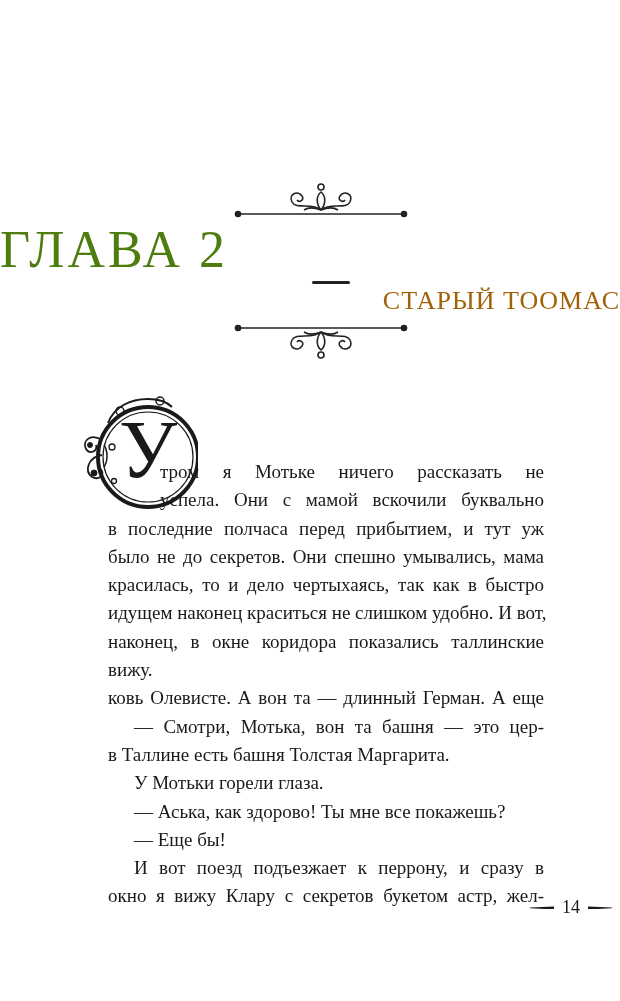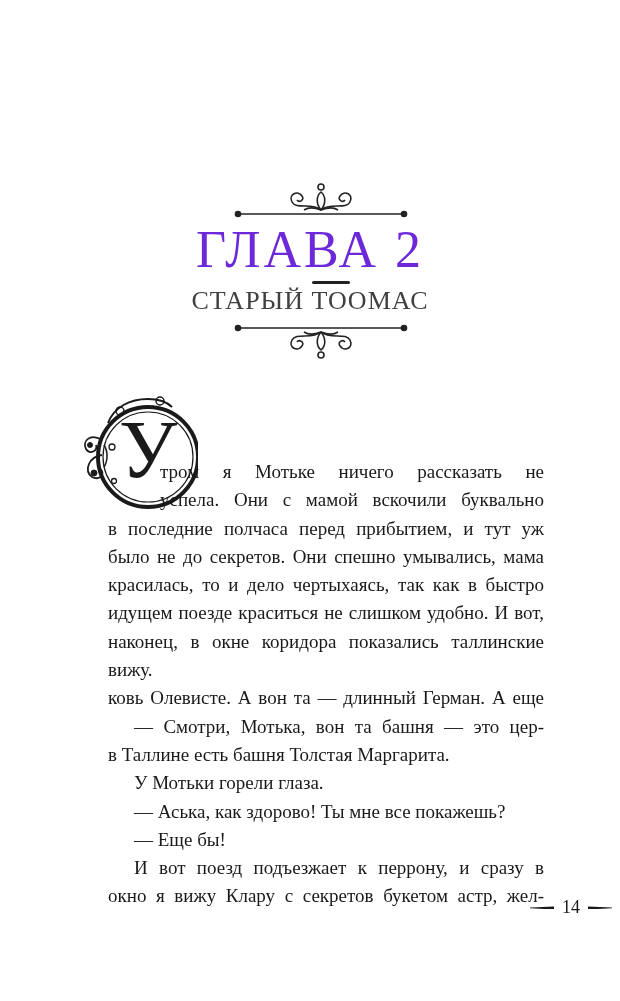--- a/index.html
+++ b/index.html
@@ -3,23 +3,23 @@
 <meta charset="utf-8">
 <style>
   html, body { margin: 0; padding: 0; background: #ffffff; }
   body { width: 620px; height: 1001px; position: relative; overflow: hidden; color: #1a1a1a; font-family: "DejaVu Serif", "Liberation Serif", serif; }
   .page { position: absolute; left: 0; top: 0; width: 620px; height: 1001px; background: #fff; }
 
   .ornament { position: absolute; left: 232px; width: 178px; height: 44px; }
   .ornament.top { top: 180px; }
   .ornament.bottom { top: 318px; }
 
-  .chapter-title { position: absolute; top: 222px; left: 0; width: 620px; text-align: center; font-family: "Liberation Serif", serif; font-size: 52px; letter-spacing: 3px; color: #6d28d9; line-height: 56px; }
+  .chapter-title { position: absolute; top: 222px; left: 0; width: 620px; font-family: "Liberation Serif", serif; font-size: 52px; letter-spacing: 3px; color: #4d7c0f; line-height: 56px; }
   .title-bar { position: absolute; top: 281px; left: 312px; width: 38px; height: 3px; background: #222; border-radius: 2px; }
-  .chapter-subtitle { position: absolute; top: 286px; left: 0; width: 620px; text-align: center; font-family: "Liberation Serif", serif; font-size: 26px; letter-spacing: 1px; color: #404040; line-height: 30px; }
+  .chapter-subtitle { position: absolute; top: 286px; left: 0; width: 620px; text-align: right; font-family: "Liberation Serif", serif; font-size: 26px; letter-spacing: 1px; color: #a16207; line-height: 30px; }
 
   .dropcap { position: absolute; left: 68px; top: 385px; width: 130px; height: 130px; }
   .dropcap-letter { position: absolute; left: 98px; top: 400px; width: 100px; text-align: center; font-family: "Liberation Serif", serif; font-size: 82px; line-height: 100px; color: #1a1a1a; }
 
   .text { position: absolute; left: 108px; width: 436px; font-family: "Liberation Serif", serif; font-size: 19px; line-height: 28.3px; text-align: justify; }
   .line { display: block; height: 28.3px; white-space: nowrap; text-align-last: justify; }
   .line.last { text-align-last: left; }
   .line.indent { padding-left: 26px; box-sizing: border-box; }
   .line.dropline1 { padding-left: 92px; box-sizing: border-box; }
   .line.dropline2 { padding-left: 92px; box-sizing: border-box; }
@@ -81,21 +81,21 @@
     </g>
   </svg>
   <div class="dropcap-letter">У</div>
 
   <div class="text" style="top: 450px; margin-top: 8px;">
     <span class="line dropline1" style="padding-left: 78px; margin-left: -26px;">тром я Мотьке ничего рассказать не</span>
     <span class="line dropline2" style="padding-left: 78px; margin-left: -26px;">успела. Они с мамой вскочили буквально</span>
     <span class="line">в последние полчаса перед прибытием, и тут уж</span>
     <span class="line">было не до секретов. Они спешно умывались, мама</span>
     <span class="line">красилась, то и дело чертыхаясь, так как в быстро</span>
-    <span class="line">идущем поезде краситься не слишком удобно. И вот,</span>
+    <span class="line">идущем наконец краситься не слишком удобно. И вот,</span>
     <span class="line">наконец, в окне коридора показались таллинские</span>
     <span class="line last">вижу.</span>
     <span class="line">ковь Олевисте. А вон та — длинный Герман. А еще</span>
     <span class="line indent">— Смотри, Мотька, вон та башня — это цер-</span>
     <span class="line last">в Таллине есть башня Толстая Маргарита.</span>
     <span class="line indent last">У Мотьки горели глаза.</span>
     <span class="line indent last">— Аська, как здорово! Ты мне все покажешь?</span>
     <span class="line indent last">— Еще бы!</span>
     <span class="line indent">И вот поезд подъезжает к перрону, и сразу в</span>
     <span class="line">окно я вижу Клару с секретов букетом астр, жел-</span>

